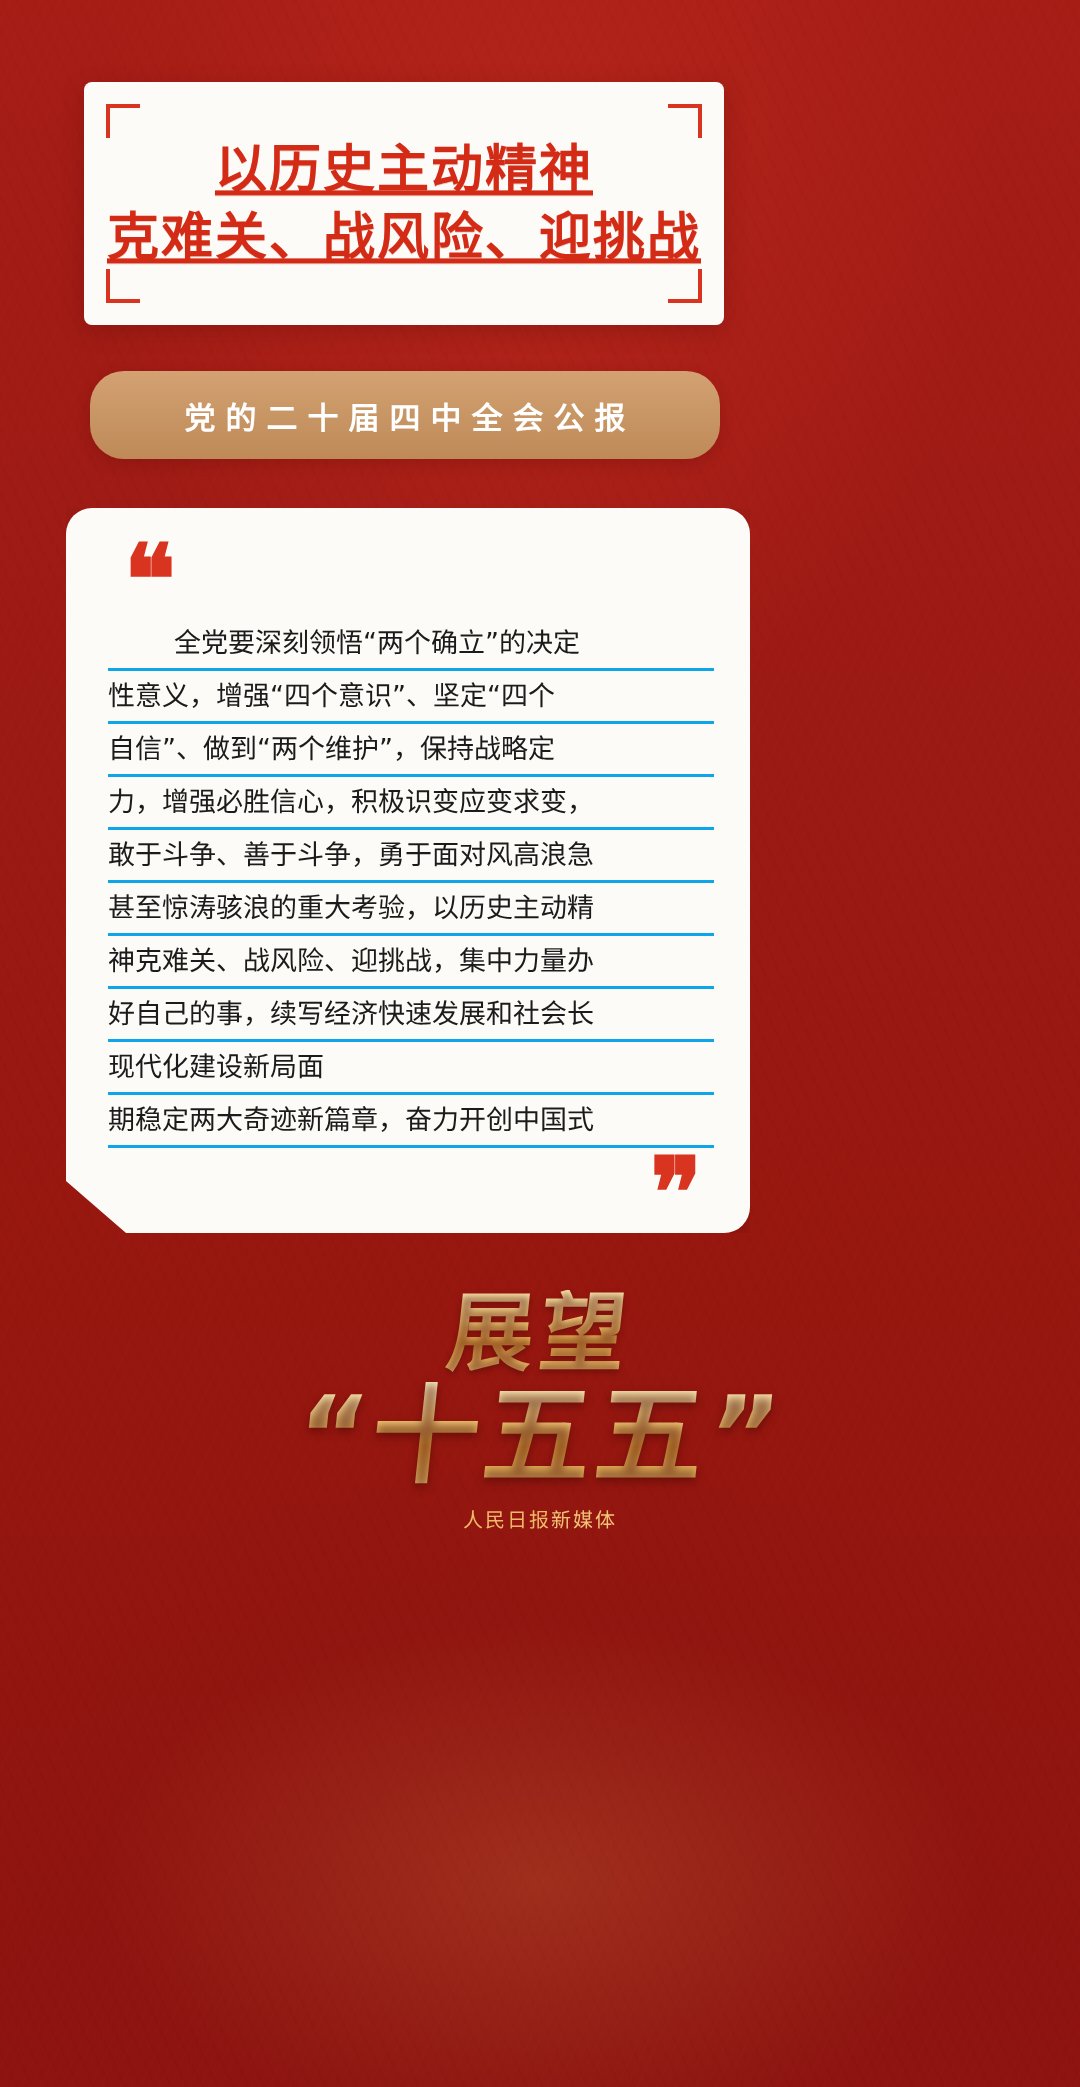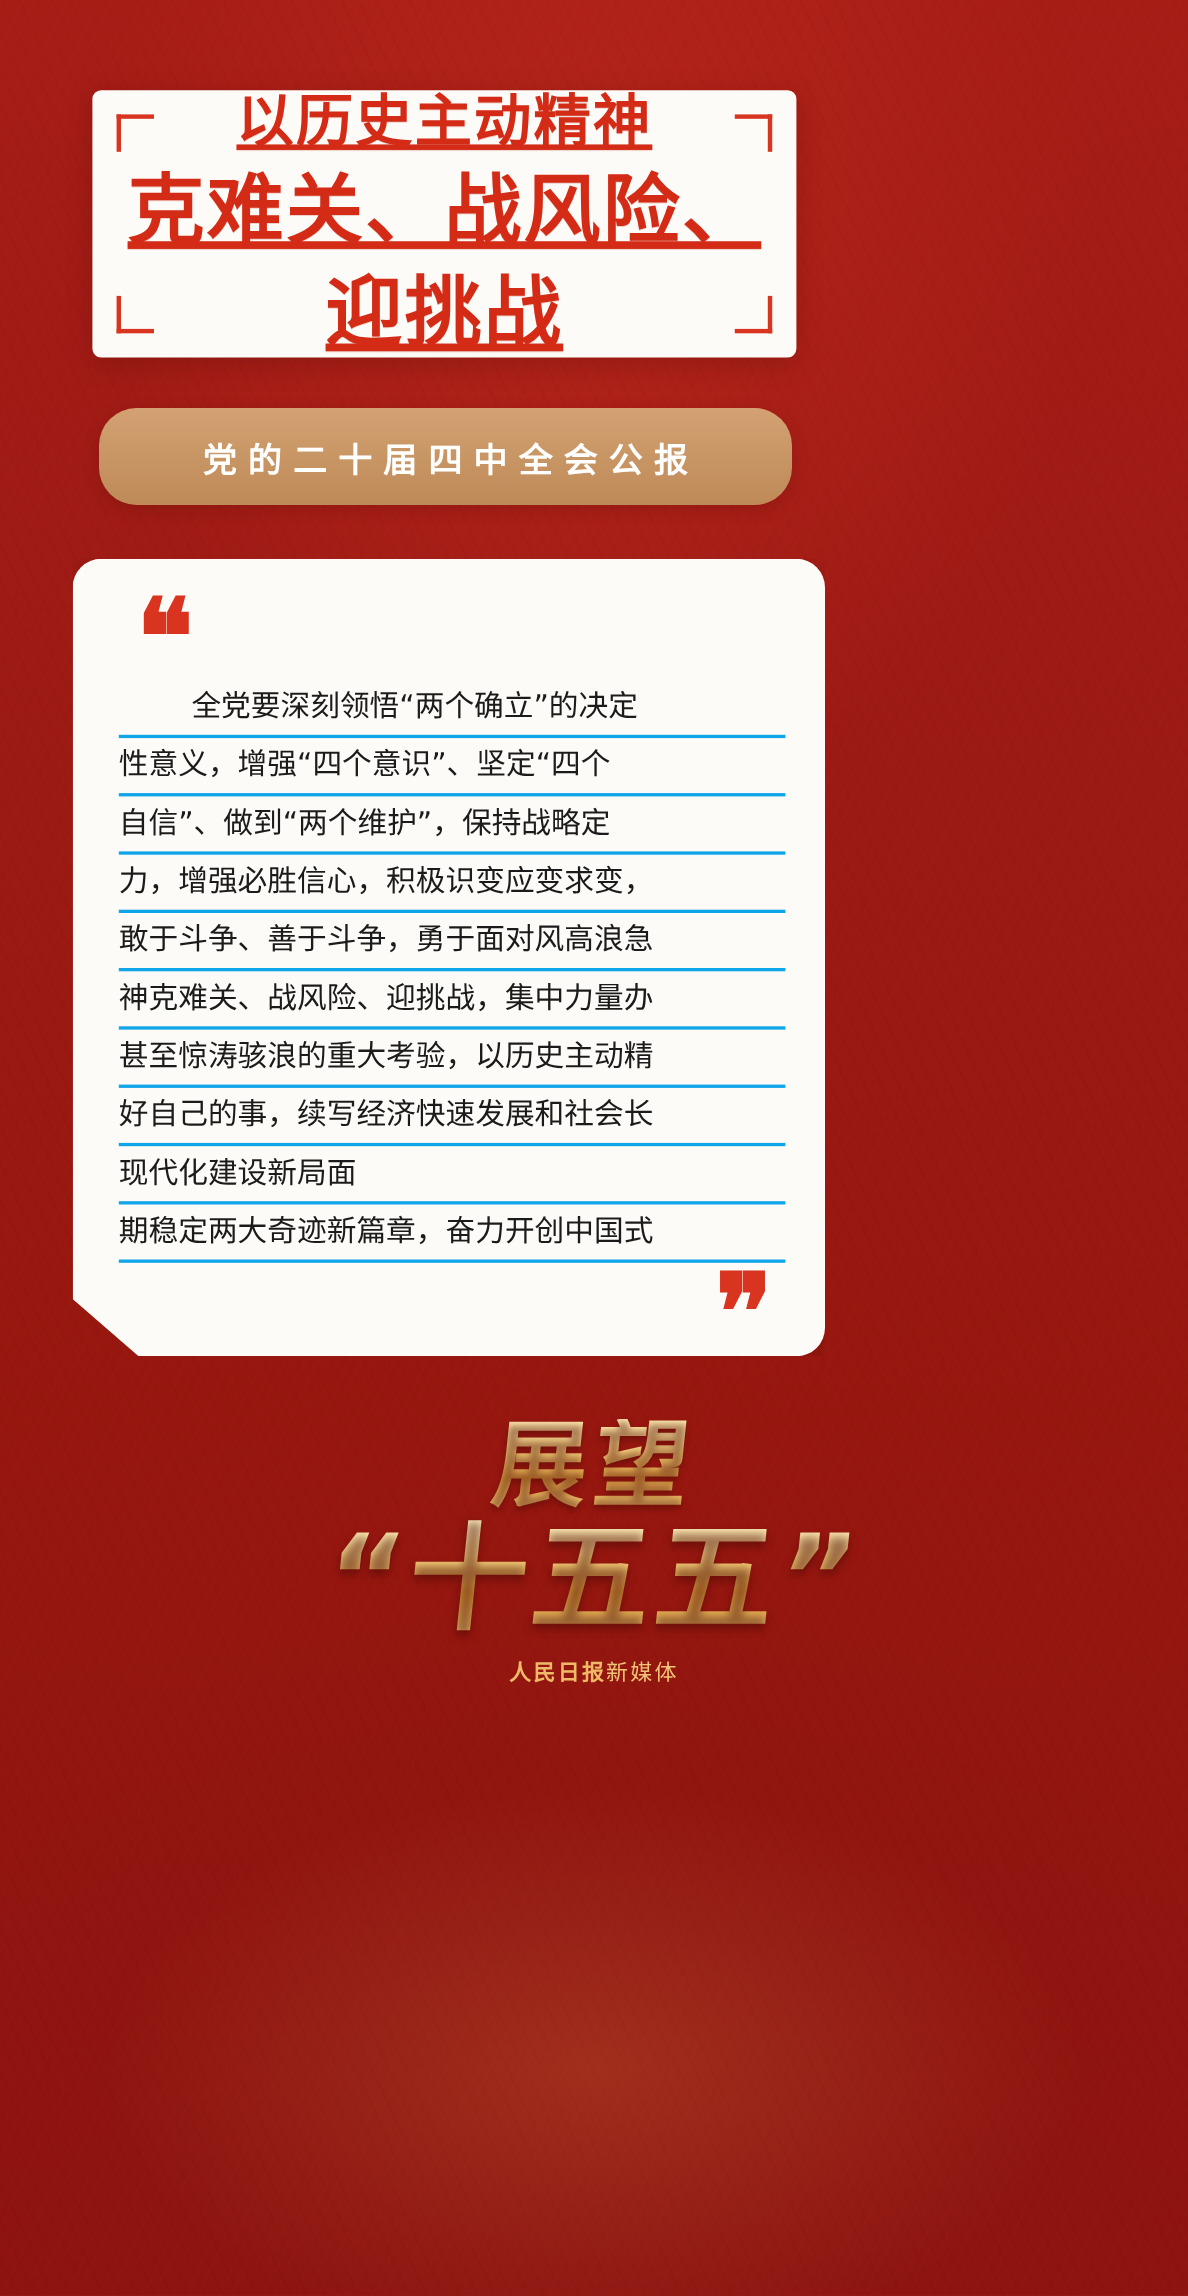--- a/index.html
+++ b/index.html
@@ -75,21 +75,21 @@
     display: block;
     font-family: "DejaVu Sans", "Liberation Sans", sans-serif;
     font-weight: 700;
     color: #d32b16;
     letter-spacing: 2px;
     line-height: 1.32;
     text-shadow: 0 1px 0 rgba(160,30,10,.18);
     text-decoration: underline;
   }
   .title-line.l1 { font-size: 52px; }
-  .title-line.l2 { font-size: 70px; }
+  .title-line.l2 { font-size: 52px; }
 
   
   .subtitle-pill {
     position: absolute;
     left: 90px;
     top: 371px;
     width: 630px;
     height: 88px;
     border-radius: 34px;
     background: linear-gradient(180deg, #d4a173 0%, #c79463 55%, #bf8a58 100%);
@@ -204,21 +204,21 @@
     text-shadow: 0 4px 8px rgba(70,8,4,.5);
     transform: skewX(-6deg);
   }
   .footer-credit {
     margin-top: 14px;
     font-family: "DejaVu Sans", "Liberation Sans", sans-serif;
     font-size: 20px;
     letter-spacing: 2px;
     color: #f3c477;
   }
-  .footer-credit .brand { color: #f0b968; font-weight: 700; }
+  .footer-credit .brand { color: #f0b968; font-weight: 400; }
 </style>
 </head>
 <body>
 
 <div class="bg"></div>
 <div class="bg-texture"></div>
 <div class="bg-glow"></div>
 
 <div class="title-card">
   <span class="corner tl"></span>
@@ -236,22 +236,22 @@
 </div>
 
 <div class="quote-card">
   <span class="quote-mark quote-open">❝</span>
   <div class="quote-body">
     <div class="quote-line indent">全党要深刻领悟“两个确立”的决定</div>
     <div class="quote-line">性意义，增强“四个意识”、坚定“四个</div>
     <div class="quote-line">自信”、做到“两个维护”，保持战略定</div>
     <div class="quote-line">力，增强必胜信心，积极识变应变求变，</div>
     <div class="quote-line">敢于斗争、善于斗争，勇于面对风高浪急</div>
+    <div class="quote-line">甚至惊涛骇浪的重大考验，以历史主动精</div>
     <div class="quote-line">神克难关、战风险、迎挑战，集中力量办</div>
-    <div class="quote-line">甚至惊涛骇浪的重大考验，以历史主动精</div>
     <div class="quote-line">好自己的事，续写经济快速发展和社会长</div>
     <div class="quote-line">现代化建设新局面</div>
     <div class="quote-line">期稳定两大奇迹新篇章，奋力开创中国式</div>
   </div>
   <span class="quote-mark quote-close">❞</span>
 </div>
 
 <div class="footer">
   <div class="footer-main">
     <span class="footer-l1">展望</span>

